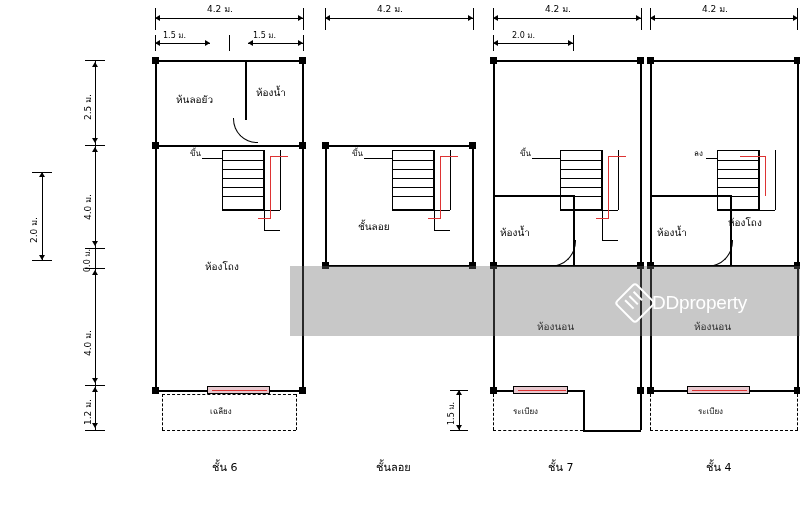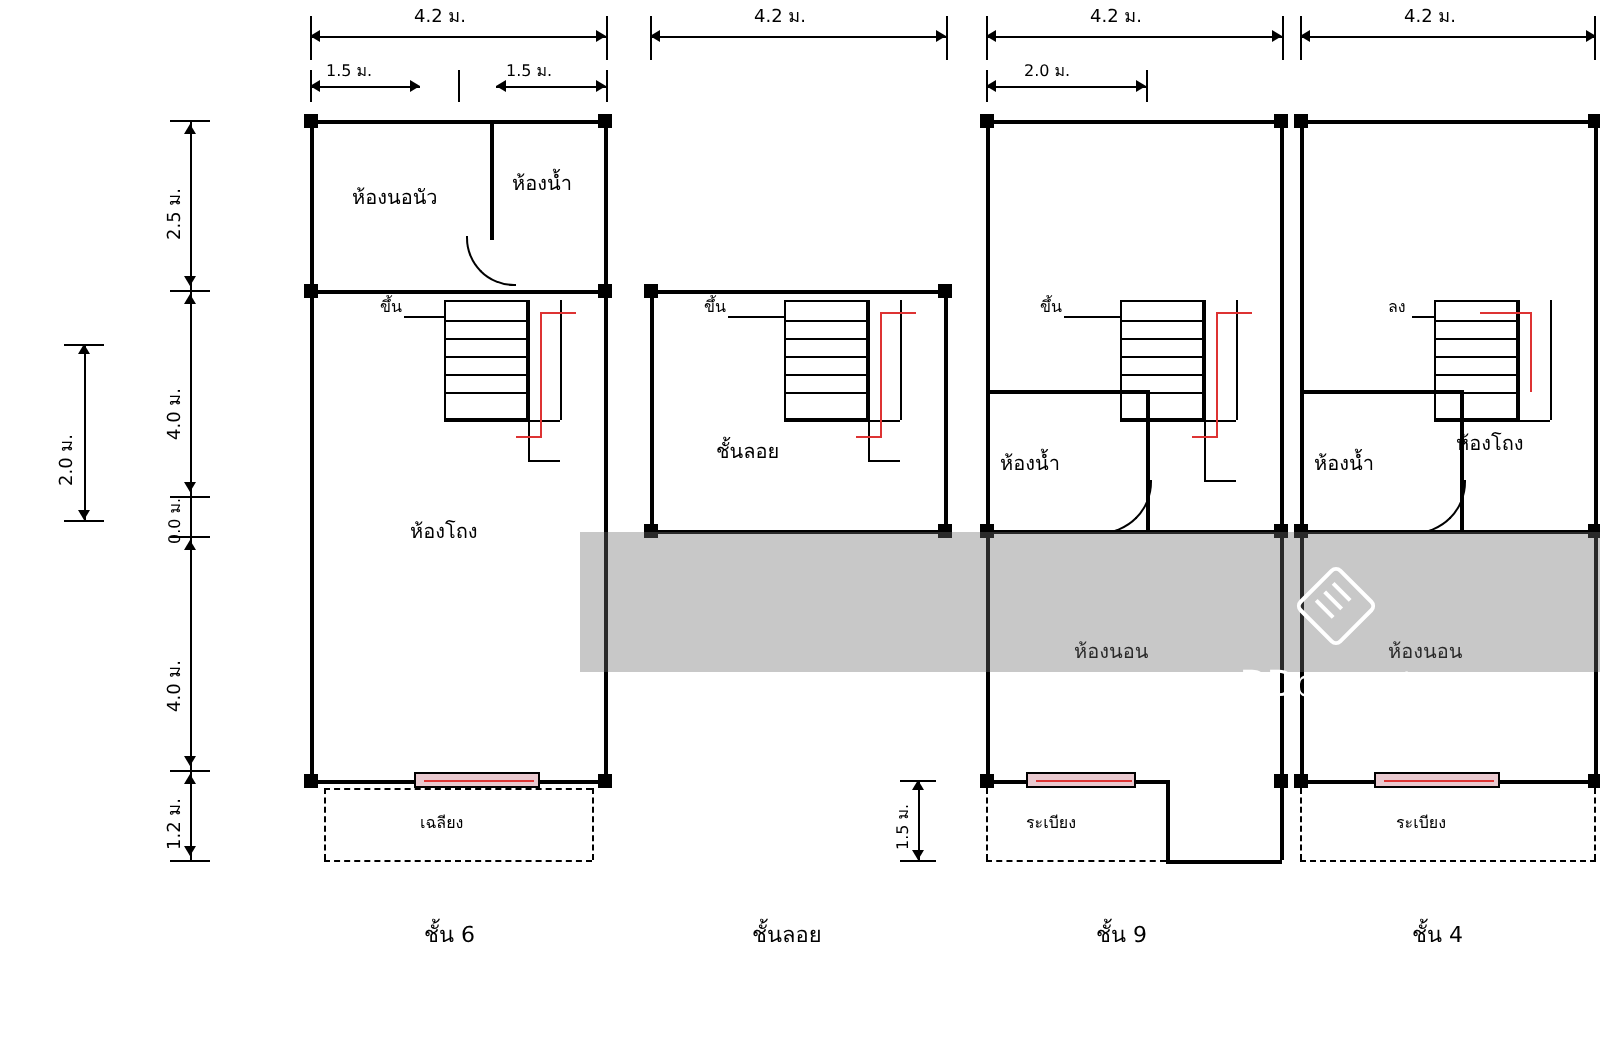--- a/index.html
+++ b/index.html
@@ -155,26 +155,25 @@
 
   
   .wm-band {
     position: absolute;
     background: rgba(110,110,110,0.38);
   }
   .wm-logo {
     position: absolute;
     display: flex;
     align-items: center;
-    gap: 14px;
+    gap: 2px;
     color: #ffffff;
     font-size: 19px;
     font-family: "Liberation Sans", sans-serif;
     letter-spacing: -0.2px;
-    flex-direction: column;
   }
   .wm-mark {
     width: 26px; height: 26px;
     border: 2px solid #ffffff;
     transform: rotate(45deg);
     border-radius: 4px;
     position: relative;
   }
   .wm-mark::before {
     content: "";
@@ -278,21 +277,21 @@
     <div class="vline" style="left:280px; top:150px; height:60px;"></div>
     <div class="hline" style="left:264px; top:230px; width:16px;"></div>
     <div class="vline" style="left:264px; top:210px; height:20px;"></div>
 
     <div class="thin-red-v" style="left:270px; top:156px; height:62px;"></div>
     <div class="thin-red" style="left:270px; top:156px; width:18px;"></div>
     <div class="thin-red" style="left:258px; top:218px; width:13px;"></div>
     <div class="lbl small" style="left:190px; top:150px;">ขึ้น</div>
     <div class="hline" style="left:202px; top:158px; width:20px;"></div>
 
-    <div class="lbl room" style="left:176px; top:95px;">ห้องนอนัว</div>
+    <div class="lbl room" style="left:176px; top:95px;">ห้นลอยัว</div>
     <div class="lbl room" style="left:256px; top:88px;">ห้องน้ำ</div>
     <div class="lbl room" style="left:205px; top:262px;">ห้องโถง</div>
 
     <div class="hatchbar" style="left:207px; top:386px; width:63px; height:8px;"></div>
     <div class="thin-red" style="left:212px; top:390px; width:55px;"></div>
 
     <div class="dash-h" style="left:162px; top:394px; width:134px;"></div>
     <div class="dash-v" style="left:162px; top:394px; height:36px;"></div>
     <div class="dash-v" style="left:296px; top:394px; height:36px;"></div>
     <div class="dash-h" style="left:162px; top:430px; width:134px;"></div>
@@ -405,21 +404,21 @@
     <div class="tick-h" style="left:450px; top:430px; width:18px;"></div>
     <div class="lbl rot small" style="left:448px; top:425px;">1.5 ม.</div>
 
     <div class="hatchbar" style="left:513px; top:386px; width:55px; height:8px;"></div>
     <div class="thin-red" style="left:518px; top:390px; width:48px;"></div>
 
     <div class="dash-v" style="left:493px; top:394px; height:36px;"></div>
     <div class="dash-h" style="left:493px; top:430px; width:90px;"></div>
     <div class="lbl small" style="left:513px; top:408px;">ระเบียง</div>
 
-    <div class="floor-label" style="left:548px; top:458px;">ชั้น 9</div>
+    <div class="floor-label" style="left:548px; top:458px;">ชั้น 7</div>
   </div>
 
   <div>
     <div class="hline" style="left:650px; top:18px; width:148px;"></div>
     <div class="arrowL" style="left:650px; top:15px;"></div>
     <div class="arrowR" style="left:793px; top:15px;"></div>
     <div class="tick" style="left:650px; top:8px; height:22px;"></div>
     <div class="tick" style="left:797px; top:8px; height:22px;"></div>
     <div class="lbl" style="left:702px; top:5px;">4.2 ม.</div>
 

